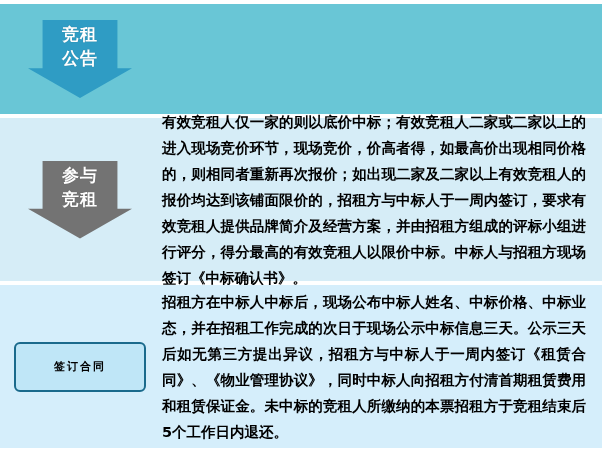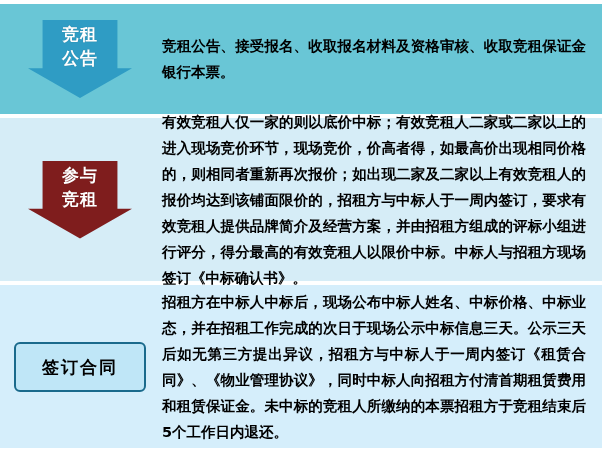--- a/index.html
+++ b/index.html
@@ -60,21 +60,21 @@
     align-items: flex-start;
     justify-content: center;
     -webkit-clip-path: polygon(14% 0%, 86% 0%, 86% 62%, 100% 62%, 50% 100%, 0% 62%, 14% 62%);
     clip-path: polygon(14% 0%, 86% 0%, 86% 62%, 100% 62%, 50% 100%, 0% 62%, 14% 62%);
   }
   #shape-1 {
     background: #2f9cc4;
     border: 0;
   }
   #shape-2 {
-    background: #7f1d1d;
+    background: #737373;
   }
   .arrow-shape .label-text {
     color: #ffffff;
     font-weight: bold;
     font-size: 17px;
     line-height: 24px;
     text-align: center;
     padding-top: 2px;
     letter-spacing: 1px;
     text-shadow: 0 0 1px rgba(0,0,0,0.25);
@@ -87,21 +87,21 @@
     background: #bfe6f7;
     border: 2px solid #1a6a8c;
     border-radius: 6px;
     display: flex;
     align-items: center;
     justify-content: center;
   }
   .box-shape .label-text {
     color: #000000;
     font-weight: bold;
-    font-size: 17px;
+    font-size: 11px;
     letter-spacing: 2px;
     line-height: 22px;
     text-align: center;
   }
   .body-cell {
     flex: 1;
     padding-right: 16px;
     padding-left: 2px;
     box-sizing: border-box;
   }
@@ -123,23 +123,20 @@
 
 <div class="diagram">
 
   <div class="row" id="row-1">
     <div class="label-cell">
       <div class="arrow-shape" id="shape-1">
         <span class="label-text">竞租
 公告</span>
       </div>
     </div>
-    <div class="body-cell">
-      <p class="body-text">竞租公告、接受报名、收取报名材料及资格审核、收取竞租保证金银行本票。</p>
-    </div>
   </div>
 
   <div class="row" id="row-2">
     <div class="label-cell">
       <div class="arrow-shape" id="shape-2">
         <span class="label-text">参与
 竞租</span>
       </div>
     </div>
     <div class="body-cell">

